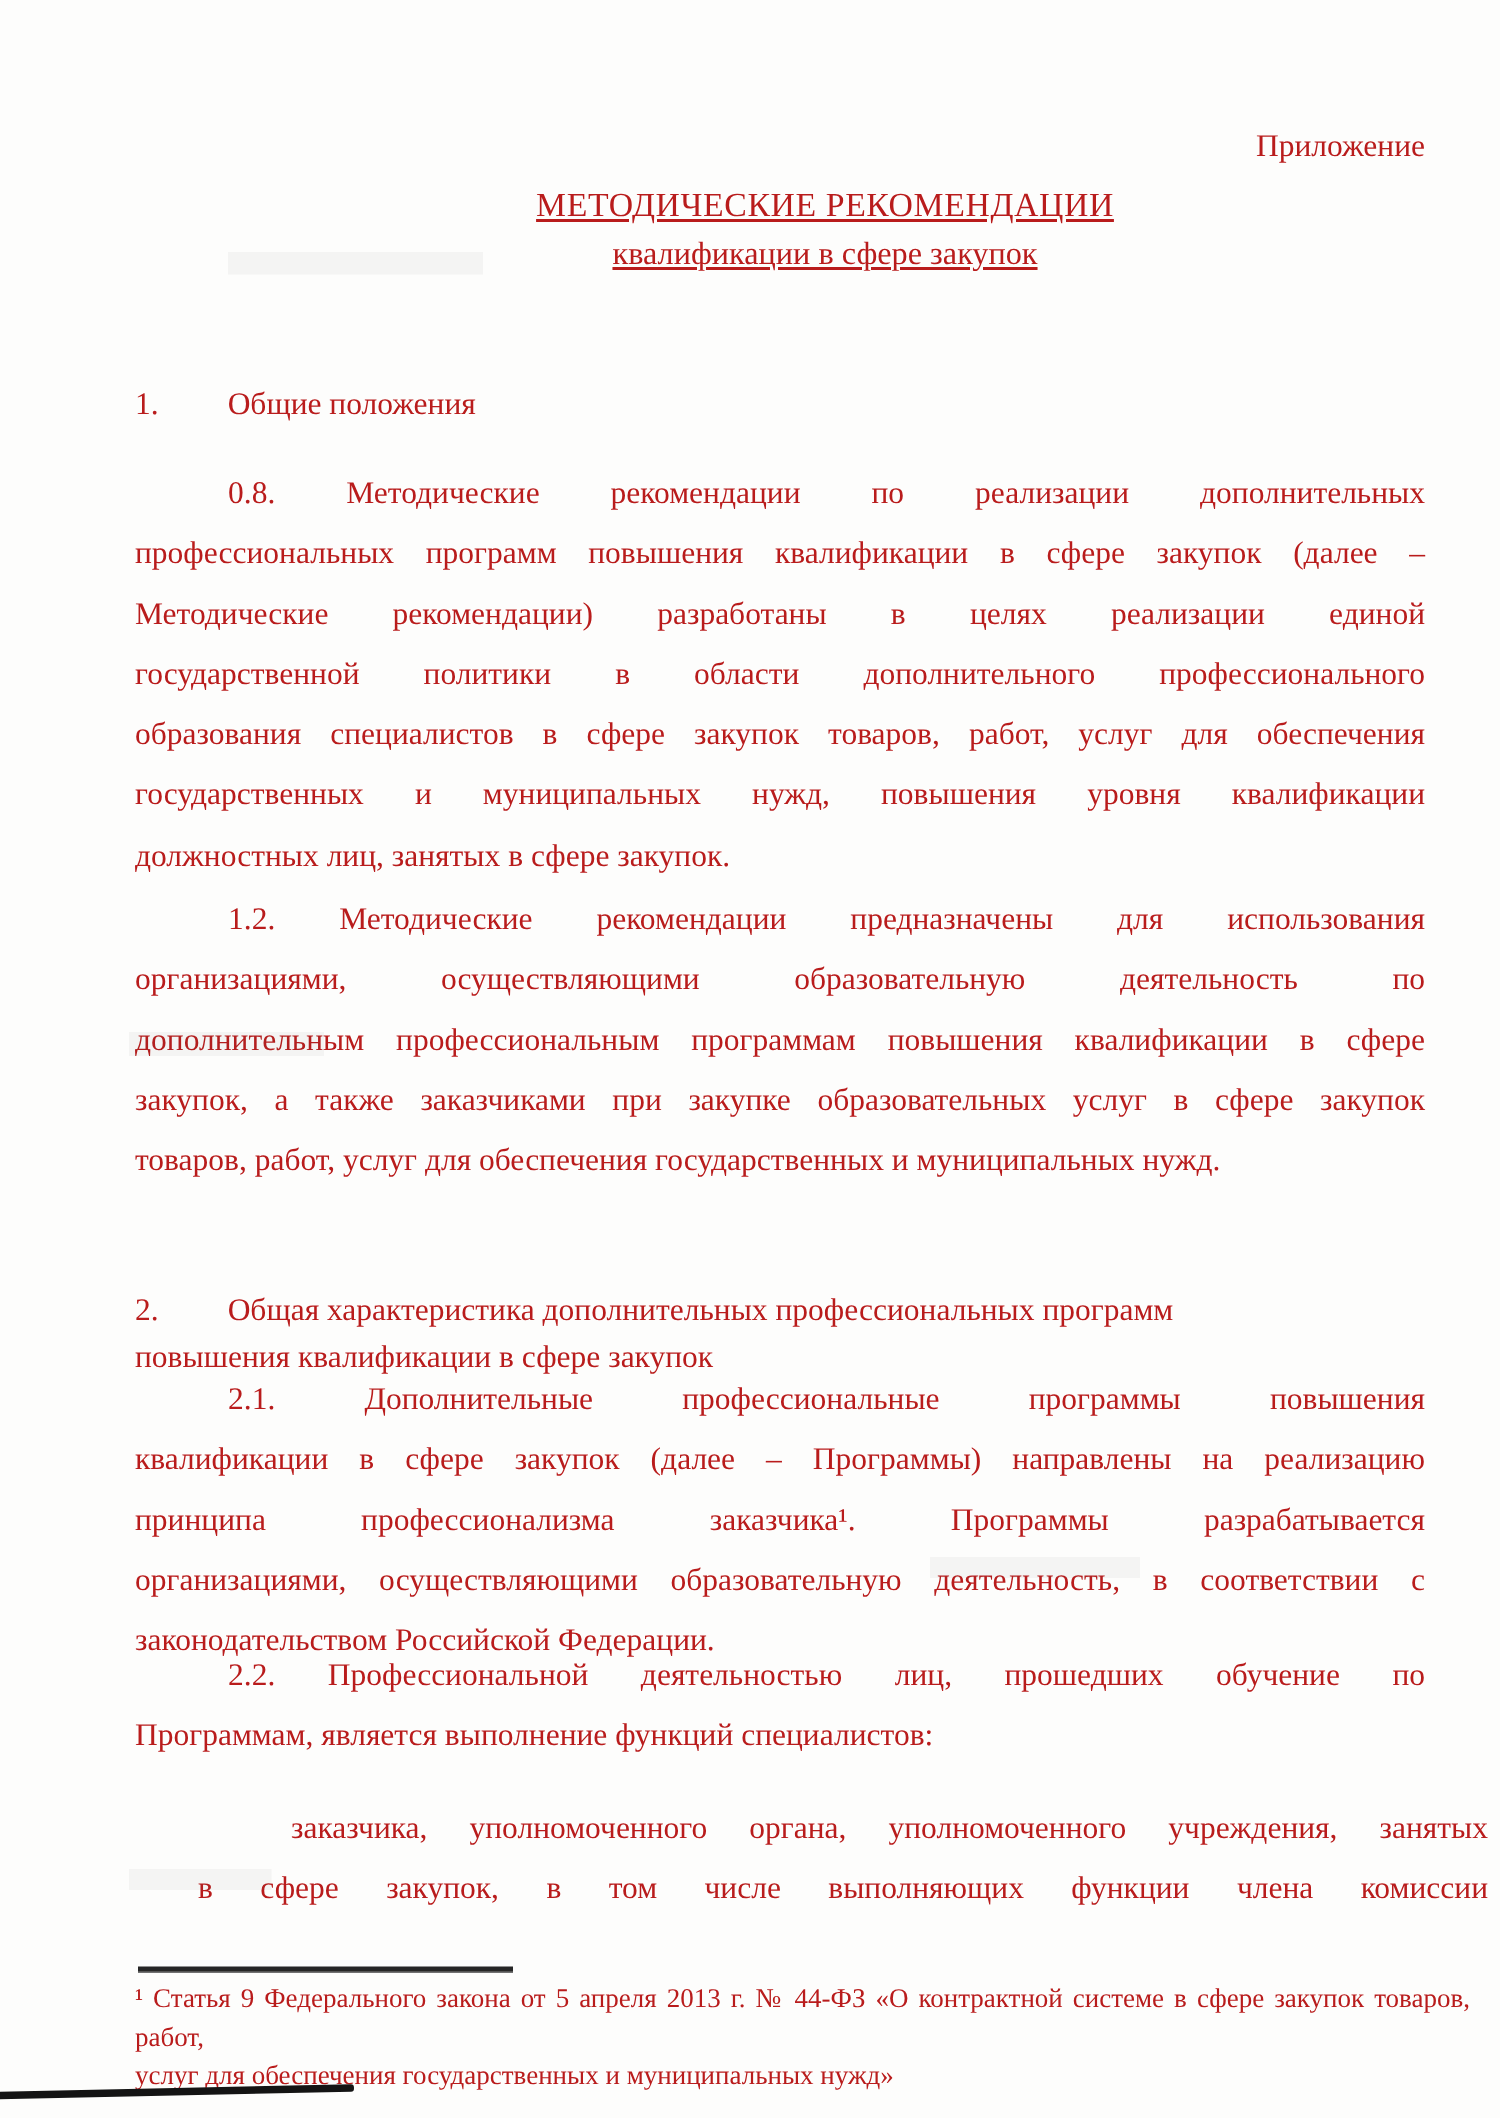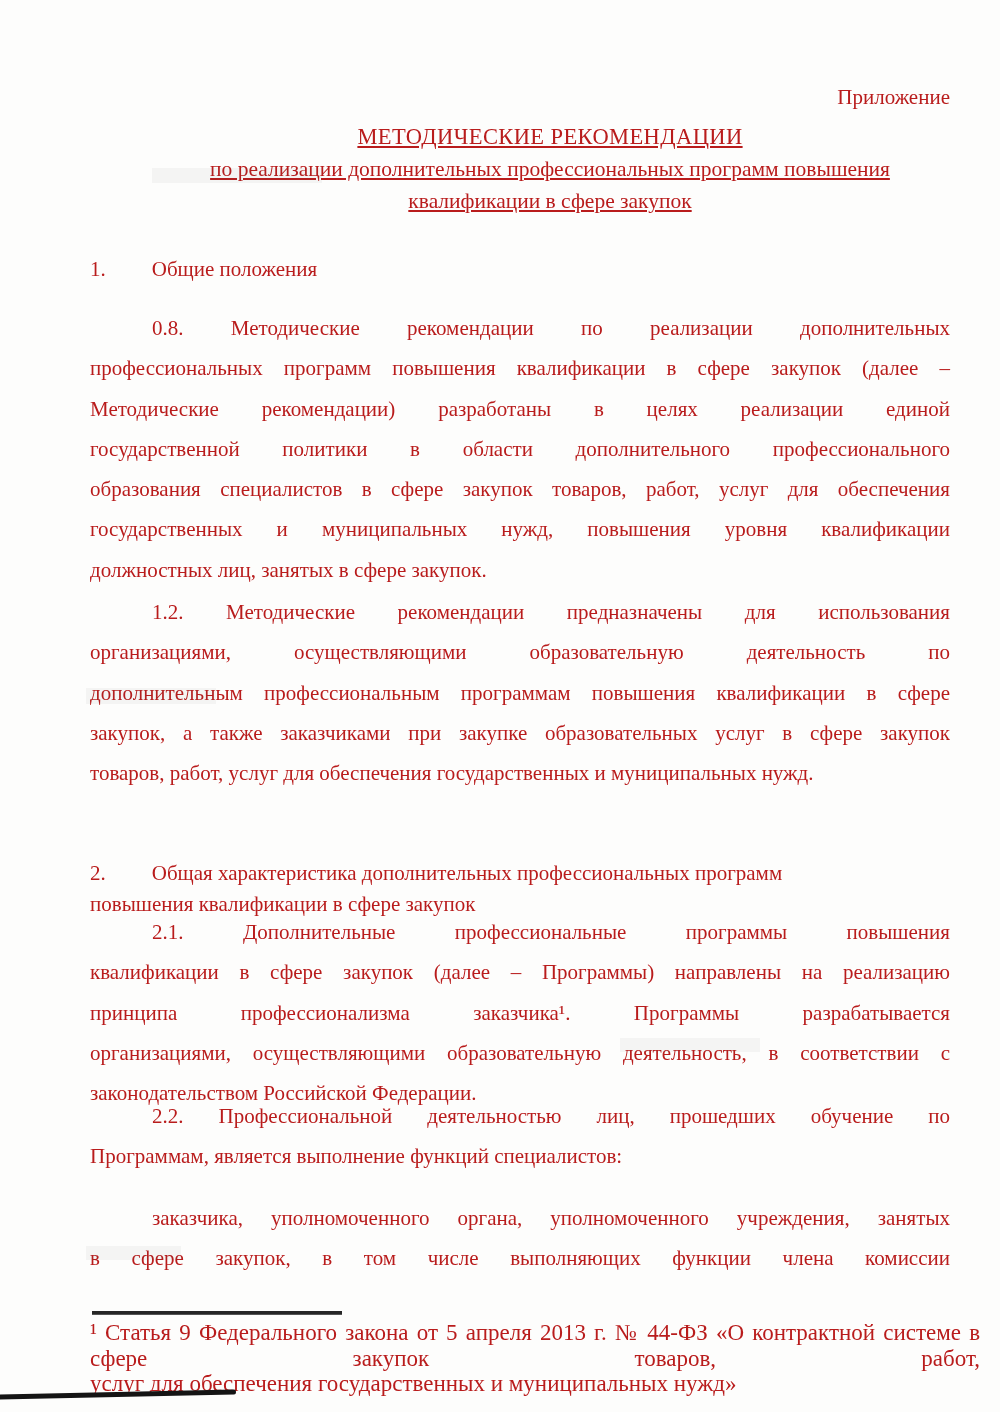--- a/index.html
+++ b/index.html
@@ -37,38 +37,38 @@
   .sec2{top:858px;}
   
   .para{
     left:90px; width:860px;
     font-size:21px;
   }
   .p11{top:308px;}
   .p12{top:592px;}
   .p21{top:912px;}
   .p22{top:1096px;}
-  .p22b{top:1198px;}
+  .p22b{top:1198px;margin-left:42px;}
   .tline{
     line-height:40.3px;
     text-align:justify;
     text-align-last:left;
     white-space:normal;
   }
   .tline.j{text-align-last:justify;}
   .tline.ind{text-indent:62px;}
   
   .fn-rule{
     top:1311px; left:92px; width:250px; height:3px;
     background:#262626;
     border-bottom:1px solid #555;
   }
   .footnote{
     top:1320px; left:90px; width:890px;
-    font-size:23px;
+    font-size:18px;
   }
   .fline{
     line-height:25.5px;
     text-align:justify;
     text-align-last:left;
   }
   .fline.j{text-align-last:justify;}
   
   .bottom-artifact{
     top:1392px; left:-4px; width:240px; height:4.5px;
@@ -84,21 +84,20 @@
 </style>
 </head>
 <body>
 
 <div class="page">
 
   <div class="abs appendix">Приложение</div>
 
   <div class="abs doc-title">
     <div class="caps">МЕТОДИЧЕСКИЕ РЕКОМЕНДАЦИИ</div>
-    <div>по реализации дополнительных профессиональных программ повышения</div>
     <div>квалификации в сфере закупок</div>
   </div>
 
   <div class="abs sec-heading sec1">
     <span class="num">1.</span><span>Общие положения</span>
   </div>
 
   <div class="abs para p11">
       <div class="tline j ind">0.8. Методические рекомендации по реализации дополнительных</div>
       <div class="tline j">профессиональных программ повышения квалификации в сфере закупок (далее –</div>

